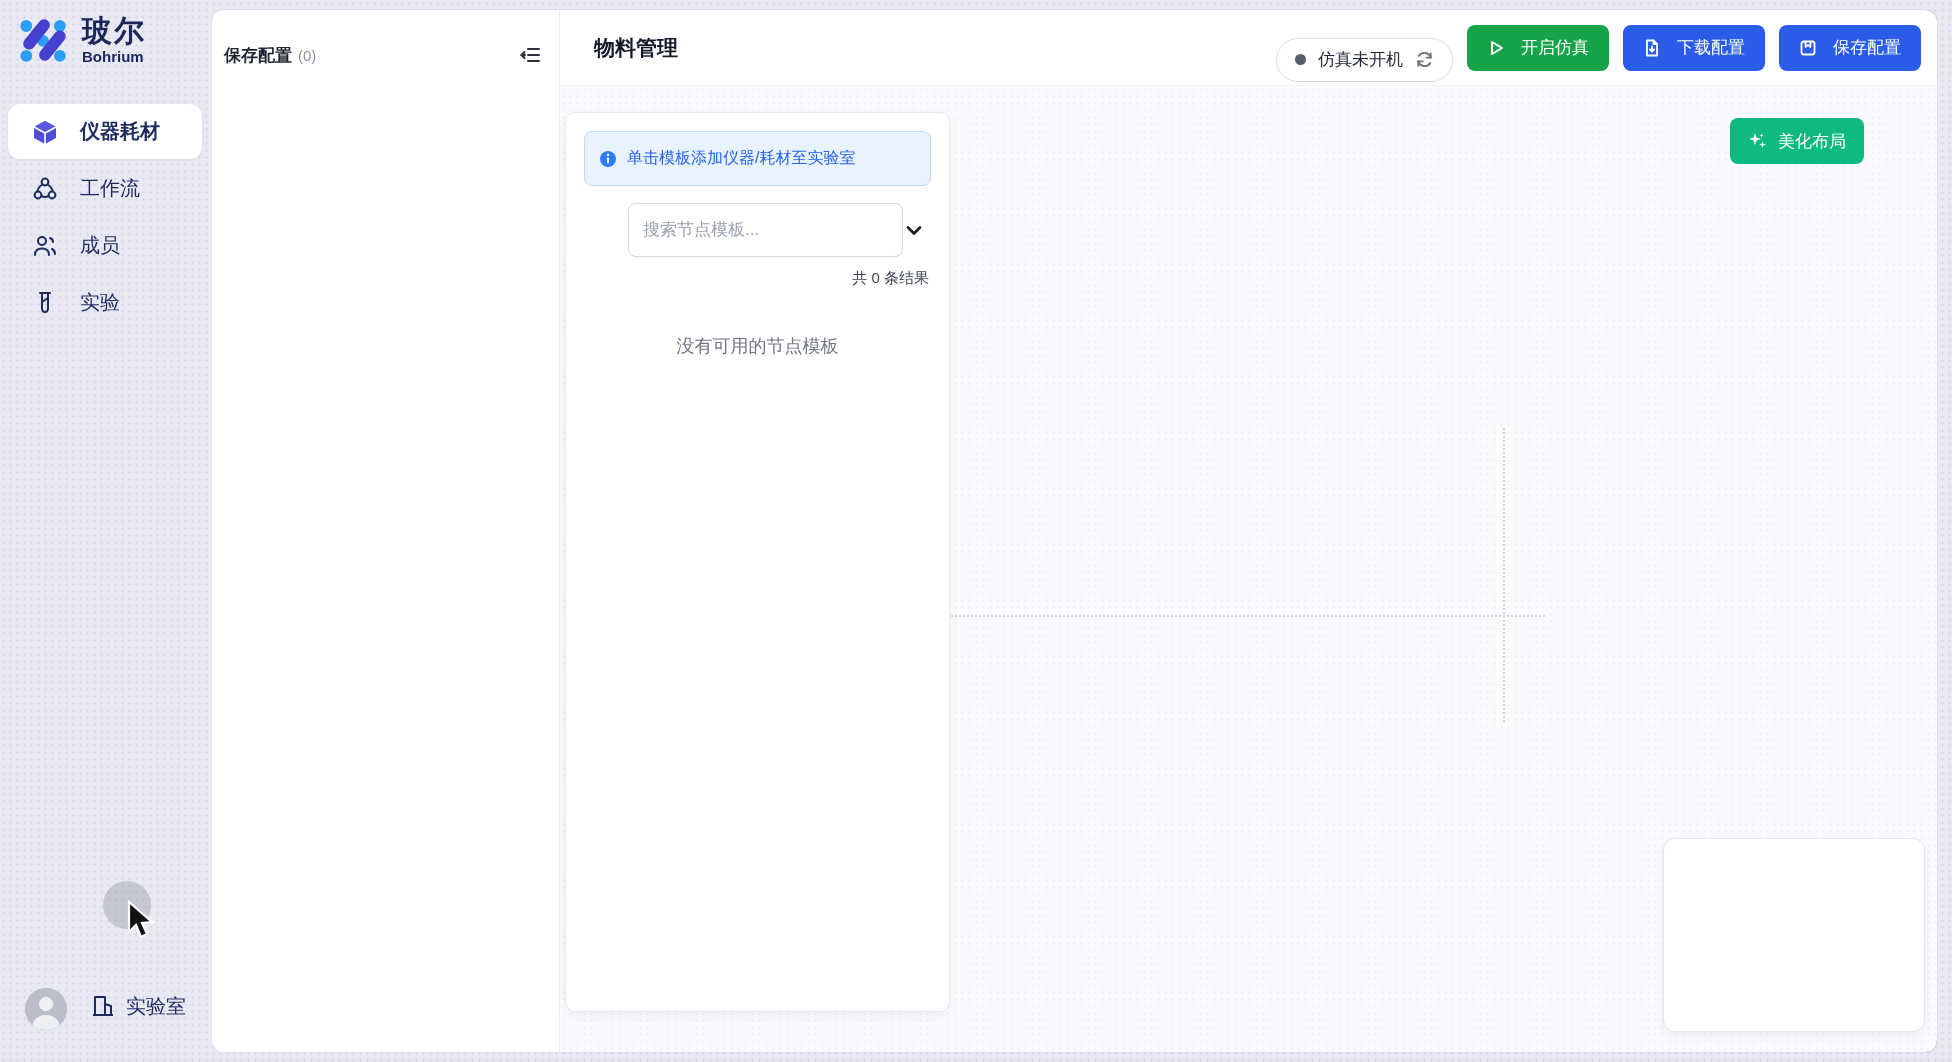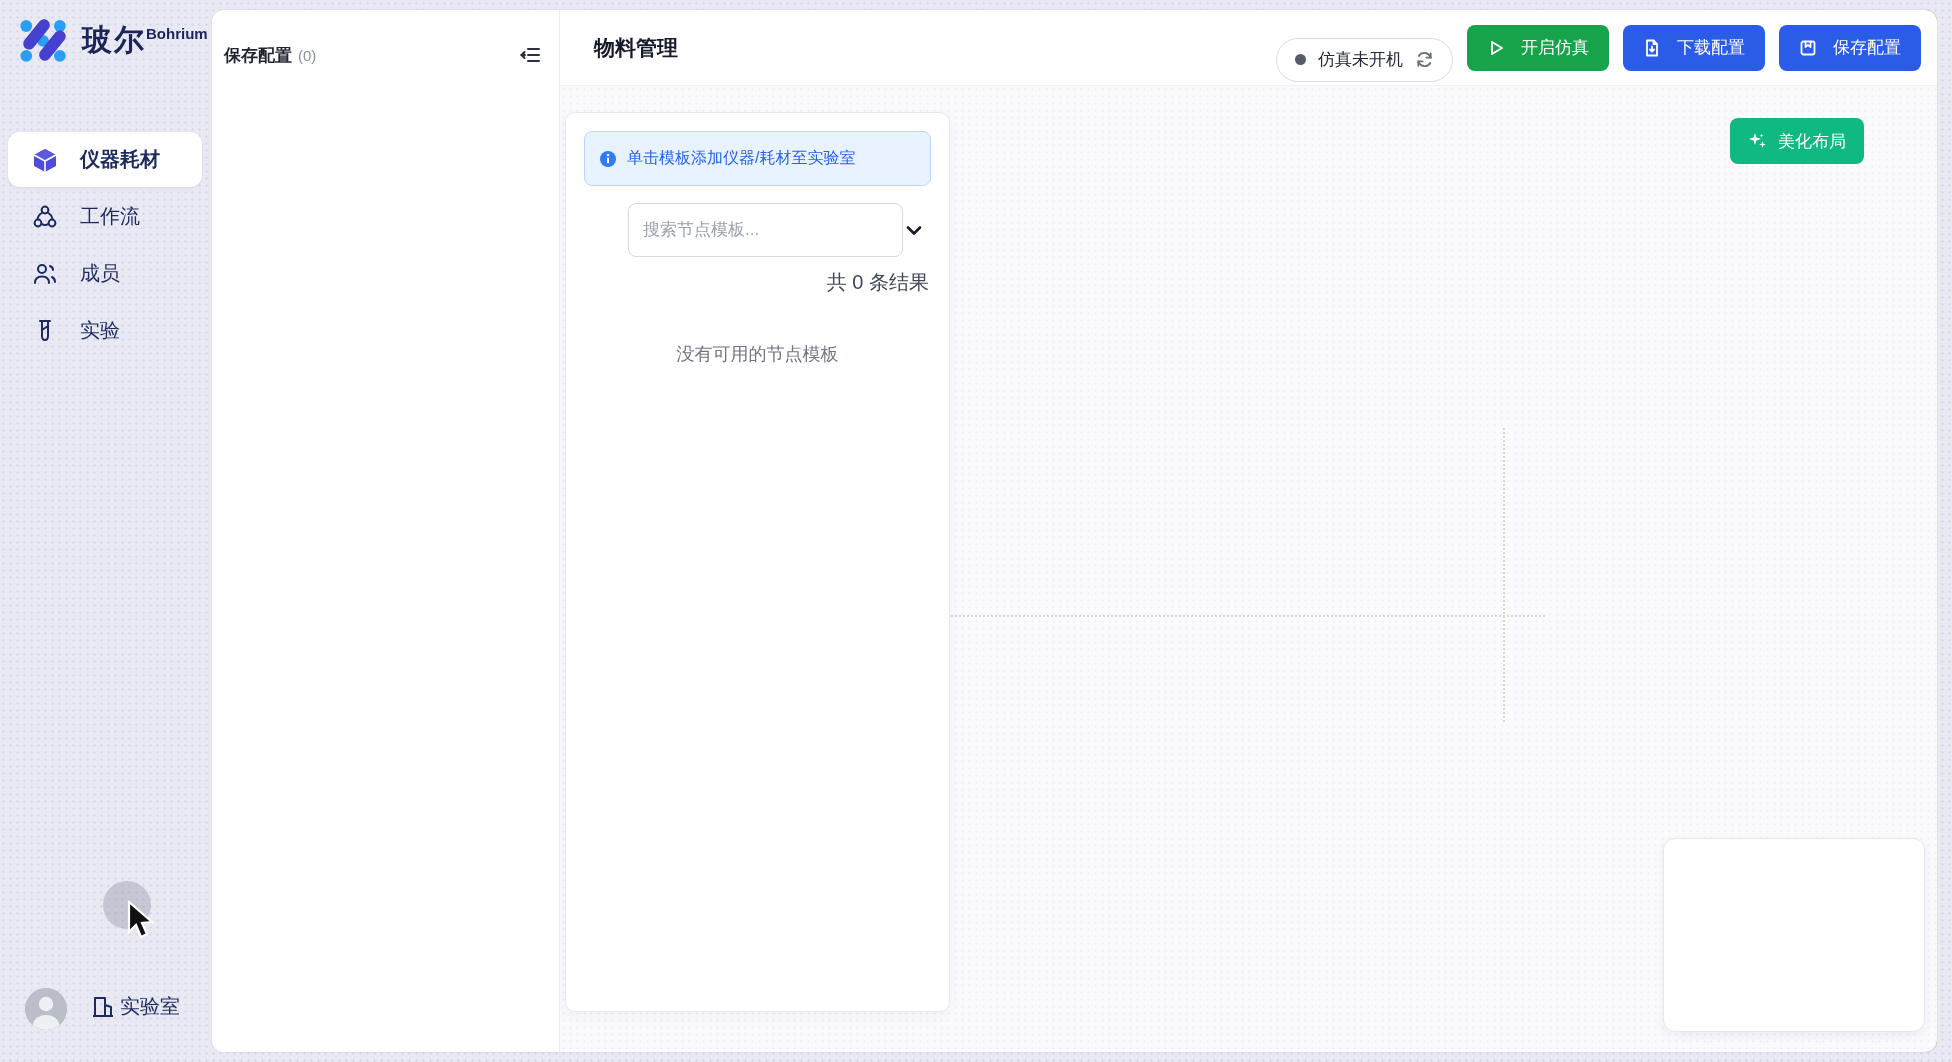--- a/index.html
+++ b/index.html
@@ -9,34 +9,34 @@
   .page {
     position:relative; width:1952px; height:1062px;
     background-color:#e9e9f4;
     background-image:radial-gradient(rgba(130,130,180,.16) 1px, transparent 1.3px);
     background-size:7px 7px;
   }
 
   
   .sidebar { position:absolute; left:0; top:0; width:212px; height:1062px; }
   .brand { position:absolute; left:16px; top:12px; display:flex; align-items:center; gap:10px; }
-  .brand-text { display:flex; flex-direction:row; line-height:1.05; }
+  .brand-text { display:flex; flex-direction:column; line-height:1.05; }
   .brand-name { font-size:30px; font-weight:bold; color:#1b2559; letter-spacing:2px; }
   .brand-sub  { font-size:15px; font-weight:bold; color:#1b2559; margin-top:2px; }
 
   .nav { position:absolute; left:8px; right:10px; top:104px; display:flex; flex-direction:column; gap:2px; }
   .nav-item { display:flex; align-items:center; gap:22px; height:55px; padding-left:24px;
               border-radius:12px; font-size:20px; color:#1c2a5e; cursor:pointer; }
-  .nav-item.active { background:#ffffff; font-weight:bold; box-shadow:0 1px 3px rgba(30,35,90,.08);margin-top:28px; }
+  .nav-item.active { background:#ffffff; font-weight:bold; box-shadow:0 1px 3px rgba(30,35,90,.08); }
   .nav-icon { width:26px; height:26px; flex:0 0 26px; display:flex; align-items:center; justify-content:center; }
 
   .sidebar-footer { position:absolute; left:0; bottom:0; width:212px; height:72px; }
   .avatar { position:absolute; left:25px; top:-2px; width:42px; height:42px; border-radius:50%;
             background:#b9bec9; overflow:hidden; }
-  .lab-entry { position:absolute; left:90px; top:3px; display:flex; align-items:center; gap:4px;
+  .lab-entry { position:absolute; left:90px; top:3px; display:flex; gap:10px;
                font-size:20px; color:#1c2a5e; cursor:pointer; }
 
   .ripple { position:absolute; left:103px; top:881px; width:48px; height:48px; border-radius:50%;
             background:rgba(140,145,162,.38); }
   .cursor { position:absolute; left:126px; top:900px; }
 
   
   .content { position:absolute; left:212px; top:10px; width:1725px; height:1042px;
              background:#ffffff; border-radius:12px; overflow:hidden; display:flex;
              box-shadow:0 0 0 1px rgba(190,190,215,.25); }
@@ -88,21 +88,21 @@
                border:1px solid #e7e7ee; border-radius:10px;
                box-shadow:0 4px 14px rgba(40,45,90,.06); padding:18px; }
   .banner { display:flex; align-items:center; gap:10px; height:55px; padding:0 14px;
             background:#e9f2ff; border:1px solid #bcd6ff; border-radius:8px;
             color:#2563eb; font-size:16px; }
   .search-row { display:flex; align-items:center; margin-top:17px;margin-left:44px; }
   .search-input { width:308px; height:54px; border:1px solid #d4d7de; border-radius:8px;
                   padding:0 14px; font-size:17px; color:#242a38; font-family:inherit; outline:none; }
   .search-input::placeholder { color:#9aa1ad; }
   .search-caret { margin-left:auto; margin-right:6px; cursor:pointer; display:flex; }
-  .results-line { margin-top:12px; text-align:right; font-size:20px; color:#3f4654; padding-right:2px; }
+  .results-line { margin-top:12px; text-align:right; font-size:15px; color:#3f4654; padding-right:2px; }
   .empty-msg { margin-top:46px; text-align:center; font-size:18px; color:#6f7582; }
 
   
   .minimap { position:absolute; left:1103px; top:752px; width:262px; height:194px; background:#fff;
              border:1px solid #e5e6ee; border-radius:12px;
              box-shadow:0 4px 12px rgba(40,45,90,.07); }
 
   svg { display:block; }
 </style>
 </head>

